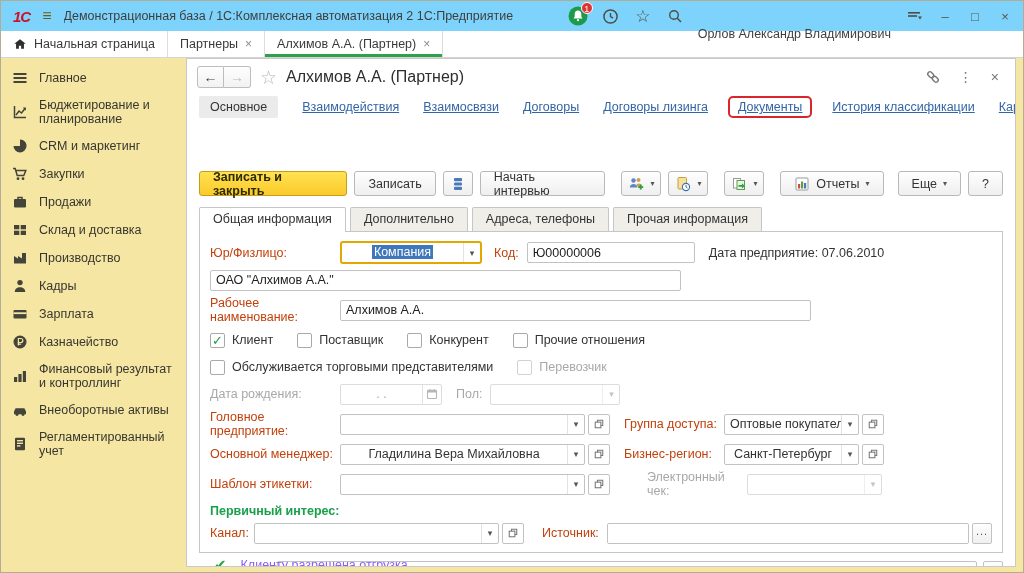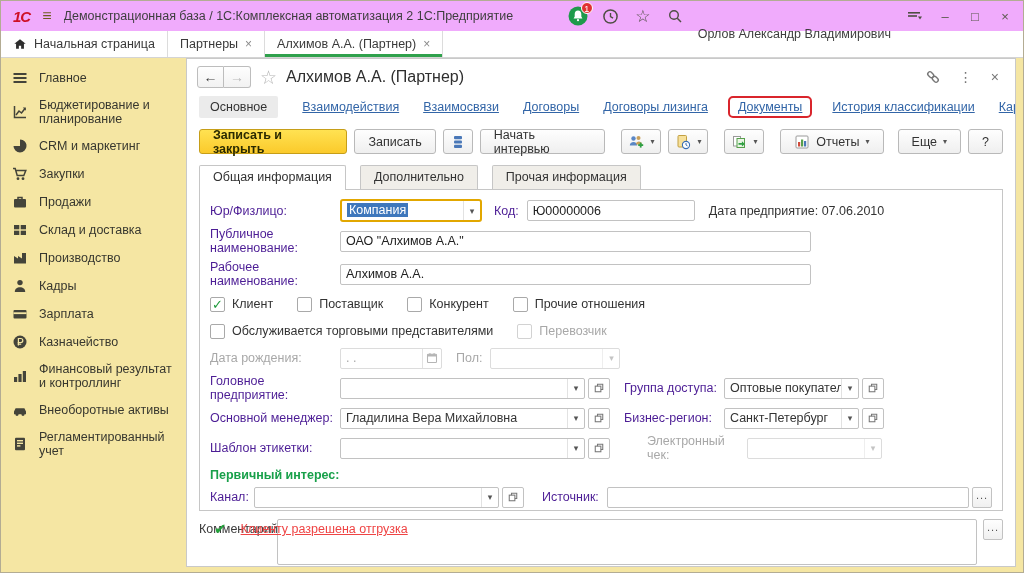--- a/index.html
+++ b/index.html
@@ -2,21 +2,21 @@
 <html><head>
 <meta charset="utf-8">
 <style>
   * { box-sizing: border-box; }
   html,body { margin:0; padding:0; }
   body { font-family: "Liberation Sans", "DejaVu Sans", sans-serif; font-size:12.5px; color:#333; }
 
   .window { width:1024px; height:573px; background:#F5E6A3; border:1px solid #B3AC93; overflow:hidden; position:relative; }
 
   
-  .titlebar { height:30px; display:flex; align-items:center; padding:0 10px 0 12px; gap:12px; background:#f0abfc; }
+  .titlebar { height:30px; display:flex; align-items:center; padding:0 10px 0 12px; gap:12px; background:#7dd3fc; }
   .logo1c { color:#CE1126; font-weight:bold; font-size:15px; letter-spacing:-1px; font-style:italic; }
   .hamburger { color:#6E5E1E; font-size:16px; line-height:1; cursor:pointer; }
   .app-title { color:#3E3E3E; white-space:nowrap; overflow:hidden; }
   .tb-right { margin-left:auto; display:flex; align-items:center; gap:14px; }
   .tb-ico { width:18px; height:18px; display:inline-flex; align-items:center; justify-content:center; color:#4E4E42; }
   .bell-wrap { position:relative; width:20px; height:20px; }
   .badge { position:absolute; top:-4px; right:-5px; background:#E03131; color:#fff; font-size:9px; border-radius:50%; min-width:12px; height:12px; line-height:12px; text-align:center; padding:0 2px; border:1px solid #fff; }
   .user-name { color:#3E3E3E;margin-top:36px; }
   .winbtn { color:#5A5A4C; font-size:13px; width:16px; text-align:center; cursor:pointer; }
 
@@ -49,61 +49,61 @@
   .ph-right .ico { cursor:pointer; font-size:14px; display:inline-flex; }
 
   
   .nav-row { display:flex; align-items:center; gap:24px; padding:5px 12px 9px 12px; white-space:nowrap; }
   .nav-active { background:#EBEBEB; color:#333; padding:4px 11px; border-radius:2px; }
   .nav-link { color:#3265A7; text-decoration:underline; cursor:pointer; }
   .red-box { border:2px solid #D9252C; border-radius:5px; padding:2px 8px; margin:-2px -4px; }
 
   
   .toolbar { display:flex; align-items:center; gap:7px; padding:2px 12px 9px 12px; }
-  .btn { height:25px; border:1px solid #B9B9B9; border-radius:3px; background:linear-gradient(#FEFEFE,#EFEFEF); padding:0 13px; display:inline-flex; align-items:center; gap:6px; color:#333; cursor:pointer; font-size:12.5px; }
+  .btn { height:25px; border:1px solid #B9B9B9; border-radius:3px; background:linear-gradient(#FEFEFE,#EFEFEF); padding:0 13px; display:inline-flex; align-items:center; gap:6px; color:#333; cursor:pointer; font-size:12.5px;margin-top:42px; }
   .btn-primary { background:linear-gradient(#FFE252,#FBCA2B); border-color:#C69E18; font-weight:bold; color:#2B2B00; }
   .btn-ico { padding:0 6px; }
   .btn-ico svg { width:16px; height:16px; }
   .dd-caret { font-size:8px; color:#555; }
   .tb-spacer { flex:1; }
   .sep-gap { width:2px; }
 
   
   .form-tabs { display:flex; margin:2px 12px 0 12px; position:relative; z-index:2; }
-  .ftab { border:1px solid #C6C6C6; border-bottom:none; background:#F0EEE9; padding:4px 13px 5px; margin-right:14px; border-radius:2px 2px 0 0; color:#333; cursor:pointer; }
+  .ftab { border:1px solid #C6C6C6; border-bottom:none; background:#F0EEE9; padding:4px 13px 5px; margin-right:4px; border-radius:2px 2px 0 0; color:#333; cursor:pointer; }
   .ftab.active { background:#fff; margin-bottom:-1px; padding-bottom:6px; }
 
   
   .panel { margin:0 12px; border:1px solid #C6C6C6; background:#fff; height:322px; padding:9px 10px; position:relative; z-index:1; }
   .frow { display:flex; align-items:center; margin-bottom:5px; min-height:22px; }
-  .lbl { width:130px; flex:0 0 130px; color:#4c1d95; }
+  .lbl { width:130px; flex:0 0 130px; color:#c2410c; }
   .lbl.dis, .dis-text { color:#A8A8A8; }
 
   .inp { height:21px; border:1px solid #C2C2C2; border-radius:2px; padding:0 5px; font:inherit; color:#222; background:#fff; }
-  .combo { display:flex; align-items:stretch; border:1px solid #C2C2C2; border-radius:2px; height:21px; background:#fff; }
+  .combo { display:flex; align-items:stretch; border:1px solid #C2C2C2; border-radius:2px; height:21px; background:#fff;text-align:center; }
   .combo .val { flex:1; padding:2px 5px; overflow:hidden; white-space:nowrap; }
   .combo .ddbtn { width:17px; flex:0 0 17px; display:flex; align-items:center; justify-content:center; color:#555; border-left:1px solid #E2E2E2; cursor:pointer; }
   .ddbtn::after { content:"▾"; font-size:9px; }
   .combo.dis { border-color:#DCDCDC; }
   .combo.dis .ddbtn { color:#C4C4C4; border-left-color:#EEE; }
   .combo.focus { border:2px solid #E2A700; border-radius:3px; height:23px; }
   .sel-text { background:#3E77BC; color:#fff; padding:0 2px; }
   .openbtn { width:22px; height:21px; margin-left:3px; border:1px solid #C2C2C2; border-radius:2px; background:#fff; display:flex; align-items:center; justify-content:center; cursor:pointer; }
   .openbtn svg { width:12px; height:12px; }
   .dotsbtn { width:20px; height:21px; border:1px solid #C2C2C2; border-radius:2px; background:linear-gradient(#FEFEFE,#F0F0F0); display:flex; align-items:center; justify-content:center; color:#555; cursor:pointer; }
   .dotsbtn::after { content:"..."; letter-spacing:1px; font-size:11px; margin-top:-5px; }
 
   .cb { width:15px; height:15px; border:1px solid #A9A9A9; border-radius:2px; background:#fff; display:inline-flex; align-items:center; justify-content:center; margin-right:7px; flex:0 0 15px; cursor:pointer; }
   .cb.checked::after { content:"✓"; color:#1E9A3C; font-weight:bold; font-size:13px; line-height:1; }
   .cb.dis { border-color:#D2D2D2; }
   .cb-item { display:flex; align-items:center; margin-right:24px; cursor:pointer; }
 
   .green-title { color:#18A04A; font-weight:bold; margin:6px 0 4px 0; }
   .check-glyph { color:#23A33B; font-size:15px; margin:0 14px 0 4px; }
-  .ship-link { color:#ef4444; text-decoration:underline; cursor:pointer; }
+  .ship-link { color:#8b5cf6; text-decoration:underline; cursor:pointer; }
 
   
   .comment-row { display:flex; align-items:flex-start; margin:8px 12px 0 12px; gap:6px; }
   .comment-row .clbl { color:#3B3B3B; padding-top:3px; width:72px; flex:0 0 72px; }
   .comment-box { flex:1; height:46px; border:1px solid #C2C2C2; border-radius:2px; resize:none; font:inherit; padding:3px 5px; }
   .cal-btn { width:19px; display:flex; align-items:center; justify-content:center; border-left:1px solid #E2E2E2; cursor:pointer; }
 </style>
 </head>
 <body>
 
@@ -386,38 +386,38 @@
         <span class="btn">
             <span>Еще</span> 
             <span class="dd-caret">▾</span>
           </span>
         <span class="btn">?</span>
       </div>
 
       <div class="form-tabs">
         <span class="ftab active">Общая информация</span>
         <span class="ftab">Дополнительно</span>
+        <span class="ftab">Адреса, телефоны</span>
         <span class="ftab">Прочая информация</span>
       </div>
 
       <div class="panel">
 
         <div class="frow">
           <span class="lbl">Юр/Физлицо:</span>
           <span class="combo focus" style="width:142px;">
             <span class="val"><span class="sel-text">Компания</span></span>
             <span class="ddbtn"></span>
           </span>
           <span class="lbl" style="width:auto;flex:0 0 auto;margin:0 8px 0 12px;">Код:</span>
           <input class="inp" style="width: 168px;" readonly="" value="Ю00000006">
           <span style="margin-left:14px;"><span>Дата предприятие:</span> <span>07.06.2010</span></span>
         </div>
 
         <div class="frow">
-          <span class="lbl">Публичное наименование:</span>
           <input class="inp" style="width: 471px;" readonly="" value="ОАО &quot;Алхимов А.А.&quot;">
         </div>
 
         <div class="frow">
           <span class="lbl">Рабочее наименование:</span>
           <input class="inp" style="width: 471px;" readonly="" value="Алхимов А.А.">
         </div>
 
         <div class="frow">
           <span class="cb-item">

